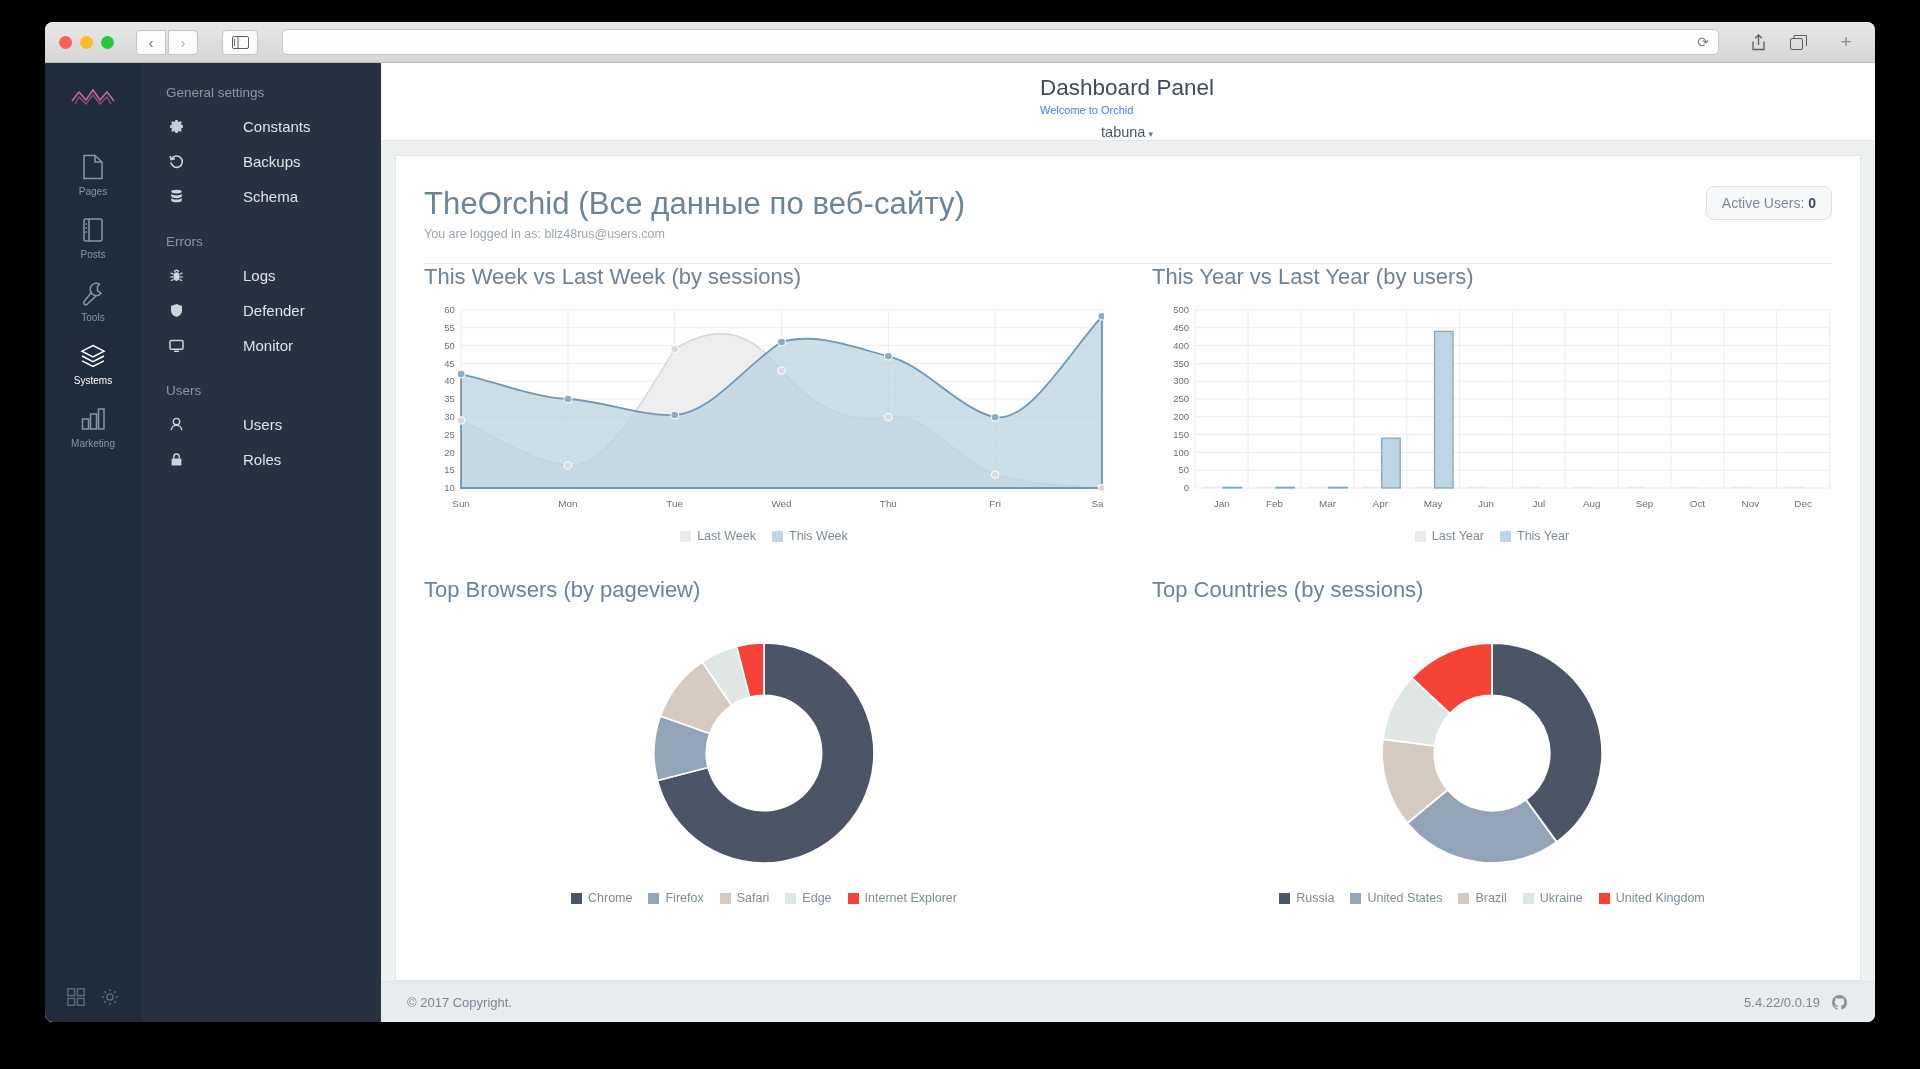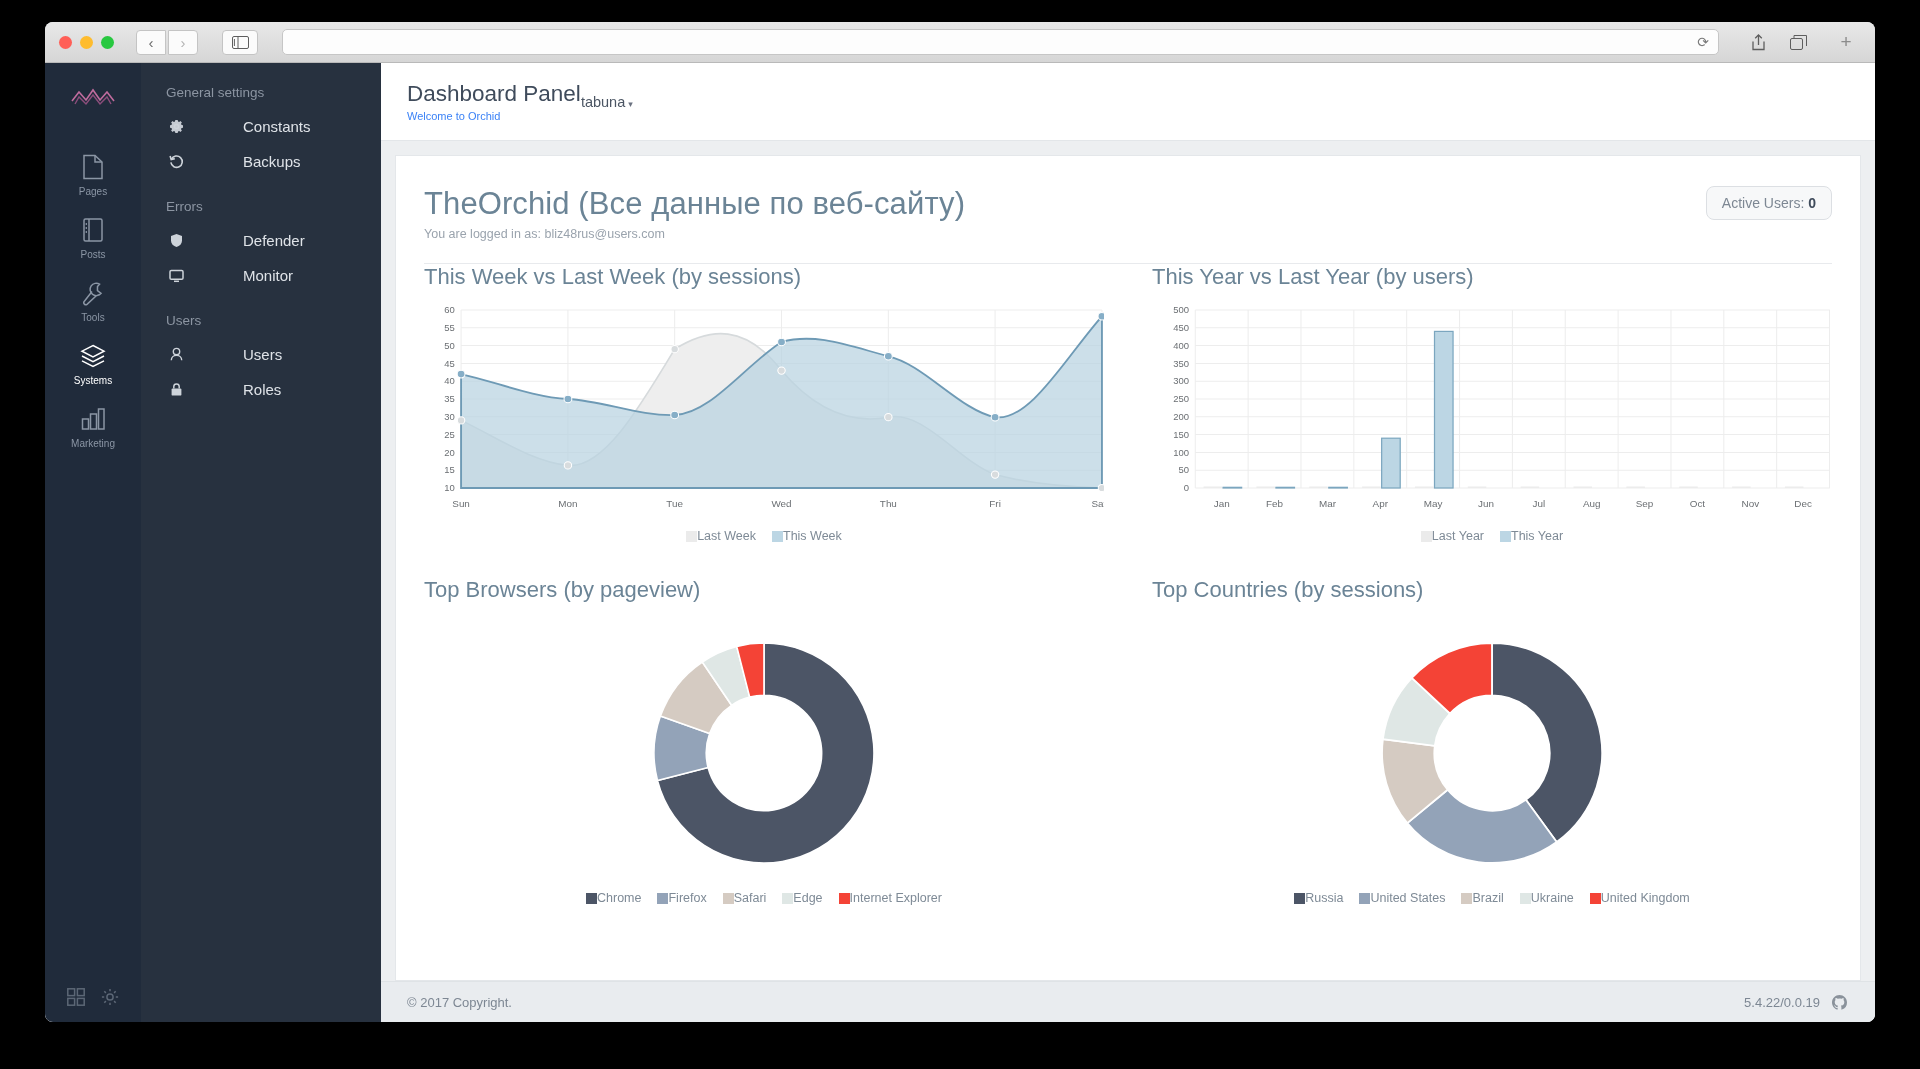--- a/index.html
+++ b/index.html
@@ -119,23 +119,24 @@
   .menu-item .mi-icon {
     width: 26px; display: flex; align-items: center; color: #cdd3da;
   }
   .menu-item .mi-label { margin-left: 8px; }
 
   
   .content { flex: 1; display: flex; flex-direction: column; min-width: 0; }
   .topbar {
     background: #fff;
     height: 78px;
-    display: flex; align-items: center; 
-    padding: 0 28px 0 26px;
+    display: flex; align-items: center; justify-content: space-between;
+    padding: 12px 28px 0 26px;
     border-bottom: 1px solid #e3e6e9;
+    flex-direction: column;
   }
   .pg-title { font-size: 22.5px; color: #3f4b5b; font-weight: 400; line-height: 1.15; }
   .pg-sub { font-size: 11px; color: #3b82f6; margin-top: 3px; }
   .user-menu { font-size: 14.5px; color: #4b5563; cursor: pointer; }
   .caret { font-size: 9px; margin-left: 3px; color: #6b7280; }
 
   .scrollarea { flex: 1; overflow: hidden; padding: 14px 14px 0 14px; }
   .card {
     background: #fff;
     border: 1px solid #e4e7ea;
@@ -158,21 +159,21 @@
 
   .charts { display: flex; flex-wrap: wrap; }
   .chart-box { width: 50%; padding-right: 24px; }
   .chart-box.right { padding-right: 0; padding-left: 24px; }
   .chart-title { font-size: 22px; color: #6b8496; font-weight: 300; margin-bottom: 12px; }
   .chart-area { position: relative; }
   .legend {
     display: flex; justify-content: center; gap: 16px;
     margin-top: 12px; font-size: 12.5px; color: #7e8a96;
   }
-  .legend .li { display: flex; align-items: center; gap: 0; }
+  .legend .li { display: flex; align-items: center; gap: 6px; }
   .legend .sw { width: 11px; height: 11px; display: inline-block; }
 
   .donut-wrap { display: flex; justify-content: center; align-items: center; padding: 18px 0 6px; }
 
   .footer {
     height: 41px;
     background: #e9ecef;
     border-top: 1px solid #dfe3e6;
     display: flex; align-items: center; justify-content: space-between;
     padding: 0 28px 0 26px;
@@ -331,22 +332,49 @@
         </div>
         <div class="menu-item">
           <span class="mi-icon">
             <svg width="15" height="15" viewBox="0 0 15 15">
               <path d="M2.4 5.2A5.7 5.7 0 1 1 1.9 8.4" fill="none" stroke="#cdd3da" stroke-width="1.6"></path>
               <path d="M1.1 1.9 L2.2 5.5 L5.8 4.6" fill="none" stroke="#cdd3da" stroke-width="1.6"></path>
             </svg>
           </span>
           <span class="mi-label">Backups</span>
         </div>
+        <div class="menu-item">
+          <span class="mi-icon">
+            <svg width="15" height="15" viewBox="0 0 15 15" fill="#cdd3da">
+              <ellipse cx="7.5" cy="2.6" rx="5.3" ry="1.9"></ellipse>
+              <path d="M2.2 5.1v2.2c0 1 2.4 1.9 5.3 1.9s5.3-.9 5.3-1.9V5.1c-1 .9-3.1 1.4-5.3 1.4S3.2 6 2.2 5.1z"></path>
+              <path d="M2.2 9.2v2.2c0 1 2.4 1.9 5.3 1.9s5.3-.9 5.3-1.9V9.2c-1 .9-3.1 1.4-5.3 1.4s-4.3-.5-5.3-1.4z"></path>
+            </svg>
+          </span>
+          <span class="mi-label">Schema</span>
+        </div>
 
         <div class="menu-title" style="margin-top:10px;">Errors</div>
+        <div class="menu-item">
+          <span class="mi-icon">
+            <svg width="15" height="15" viewBox="0 0 15 15">
+              <ellipse cx="7.5" cy="8.6" rx="3.1" ry="4.3" fill="#cdd3da"></ellipse>
+              <path d="M5.5 4.2a2 2 0 0 1 4 0" fill="none" stroke="#cdd3da" stroke-width="1.4"></path>
+              <g stroke="#cdd3da" stroke-width="1.2">
+                <line x1="4.4" y1="6.2" x2="1.6" y2="4.9"></line>
+                  <line x1="4.2" y1="9" x2="1.2" y2="9"></line>
+                <line x1="4.4" y1="11.4" x2="1.8" y2="12.8"></line>
+                <line x1="10.6" y1="6.2" x2="13.4" y2="4.9"></line>
+                  <line x1="10.8" y1="9" x2="13.8" y2="9"></line>
+                <line x1="10.6" y1="11.4" x2="13.2" y2="12.8"></line>
+              </g>
+            </svg>
+          </span>
+          <span class="mi-label">Logs</span>
+        </div>
         <div class="menu-item">
           <span class="mi-icon">
             <svg width="15" height="15" viewBox="0 0 15 15" fill="#cdd3da">
               <path d="M7.5 1 L13 3.1 V7.4c0 3.3-2.3 5.5-5.5 6.6C4.3 12.9 2 10.7 2 7.4V3.1z"></path>
             </svg>
           </span>
           <span class="mi-label">Defender</span>
         </div>
         <div class="menu-item">
           <span class="mi-icon">

